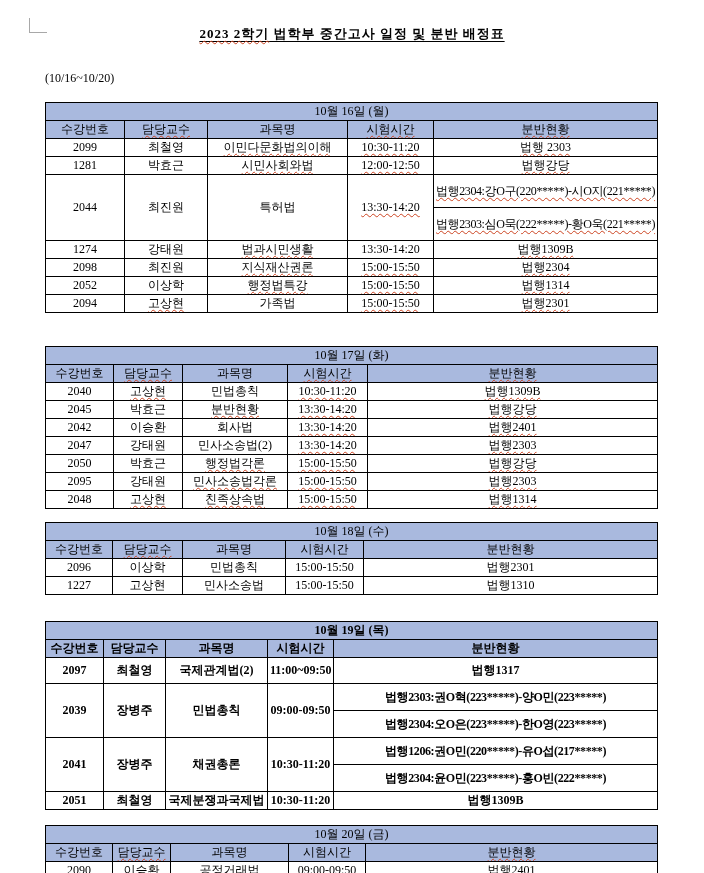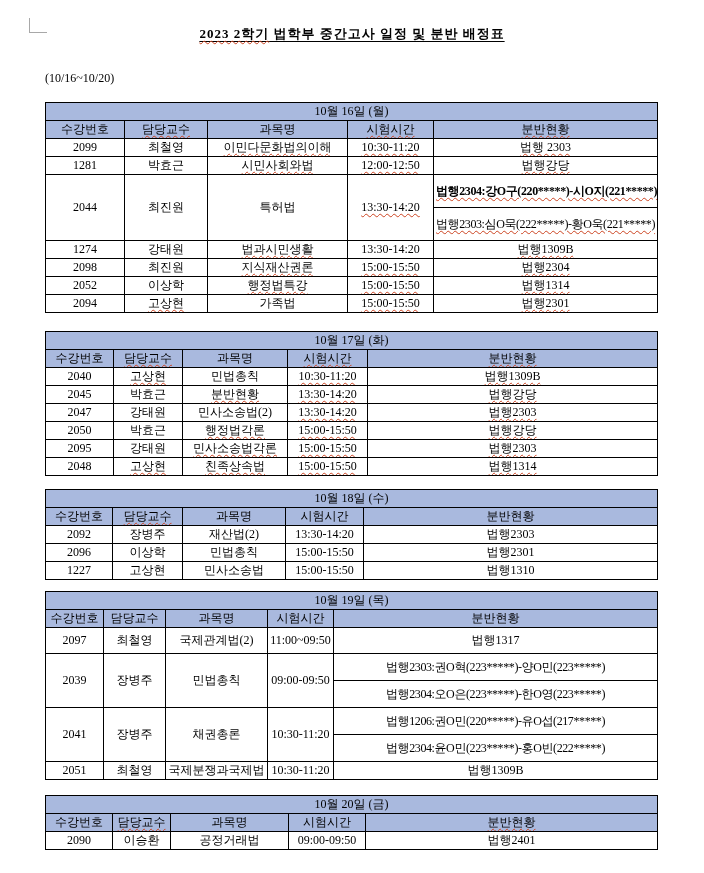--- a/index.html
+++ b/index.html
@@ -108,21 +108,21 @@
             <td>박효근</td>
             <td class="sq">시민사회와법</td>
             <td class="sq">12:00-12:50</td>
             <td class="sq">법행강당</td>
           </tr>
           <tr class="data">
             <td rowspan="2" style="height: 66px;">2044</td>
             <td rowspan="2" style="height: 66px;">최진원</td>
             <td rowspan="2" style="height: 66px;">특허법</td>
             <td class="sq" rowspan="2" style="height: 66px;">13:30-14:20</td>
-            <td class="sq section-left" style="height: 33px; font-weight: bold;">법행2304:강O구(220*****)-시O지(221*****)</td>
+            <td class="sq section-left" style="height: 33px;">법행2304:강O구(220*****)-시O지(221*****)</td>
           </tr>
           <tr class="data">
             <td class="sq section-left" style="height: 33px;">법행2303:심O묵(222*****)-황O욱(221*****)</td>
           </tr>
           <tr class="data">
             <td>1274</td>
             <td>강태원</td>
             <td class="sq">법과시민생활</td>
             <td>13:30-14:20</td>
             <td class="sq">법행1309B</td>
@@ -143,21 +143,21 @@
           </tr>
           <tr class="data">
             <td>2094</td>
             <td class="sq">고상현</td>
             <td>가족법</td>
             <td class="sq">15:00-15:50</td>
             <td class="sq">법행2301</td>
           </tr>
         </tbody>
       </table>
-      <table class="exam" style="margin-top: 18px;">
+      <table class="exam" style="margin-top: 33px;">
         <colgroup>
           <col style="width: 68px;">
           <col style="width: 69px;">
           <col style="width: 105px;">
           <col style="width: 80px;">
           <col style="width: 290px;">
         </colgroup>
         <tbody>
           <tr>
             <td colspan="5" class="day">10월 17일 (화)</td>
@@ -177,20 +177,27 @@
             <td class="sq">법행1309B</td>
           </tr>
           <tr class="data">
             <td>2045</td>
             <td>박효근</td>
             <td class="sq">분반현황</td>
             <td class="sq">13:30-14:20</td>
             <td class="sq">법행강당</td>
           </tr>
           <tr class="data">
+            <td>2042</td>
+            <td>이승환</td>
+            <td>회사법</td>
+            <td class="sq">13:30-14:20</td>
+            <td class="sq">법행2401</td>
+          </tr>
+          <tr class="data">
             <td>2047</td>
             <td>강태원</td>
             <td>민사소송법(2)</td>
             <td class="sq">13:30-14:20</td>
             <td class="sq">법행2303</td>
           </tr>
           <tr class="data">
             <td>2050</td>
             <td>박효근</td>
             <td class="sq">행정법각론</td>
@@ -226,43 +233,36 @@
             <td colspan="5" class="day">10월 18일 (수)</td>
           </tr>
           <tr>
             <td class="colhead">수강번호</td>
             <td class="colhead sq">담당교수</td>
             <td class="colhead">과목명</td>
             <td class="colhead">시험시간</td>
             <td class="colhead">분반현황</td>
           </tr>
           <tr class="data">
-            <td>2092</td>
-            <td>장병주</td>
-            <td>재산법(2)</td>
-            <td>13:30-14:20</td>
-            <td>법행2303</td>
-          </tr>
-          <tr class="data">
             <td>2096</td>
             <td>이상학</td>
             <td>민법총칙</td>
             <td>15:00-15:50</td>
             <td>법행2301</td>
           </tr>
           <tr class="data">
             <td>1227</td>
             <td>고상현</td>
             <td>민사소송법</td>
             <td>15:00-15:50</td>
             <td>법행1310</td>
           </tr>
         </tbody>
       </table>
-      <table class="exam" style="margin-top: 11px;">
+      <table class="exam" style="margin-top: 26px; font-weight: bold;">
         <colgroup>
           <col style="width: 58px;">
           <col style="width: 62px;">
           <col style="width: 102px;">
           <col style="width: 66px;">
           <col style="width: 324px;">
         </colgroup>
         <tbody>
           <tr>
             <td colspan="5" class="day">10월 19일 (목)</td>

